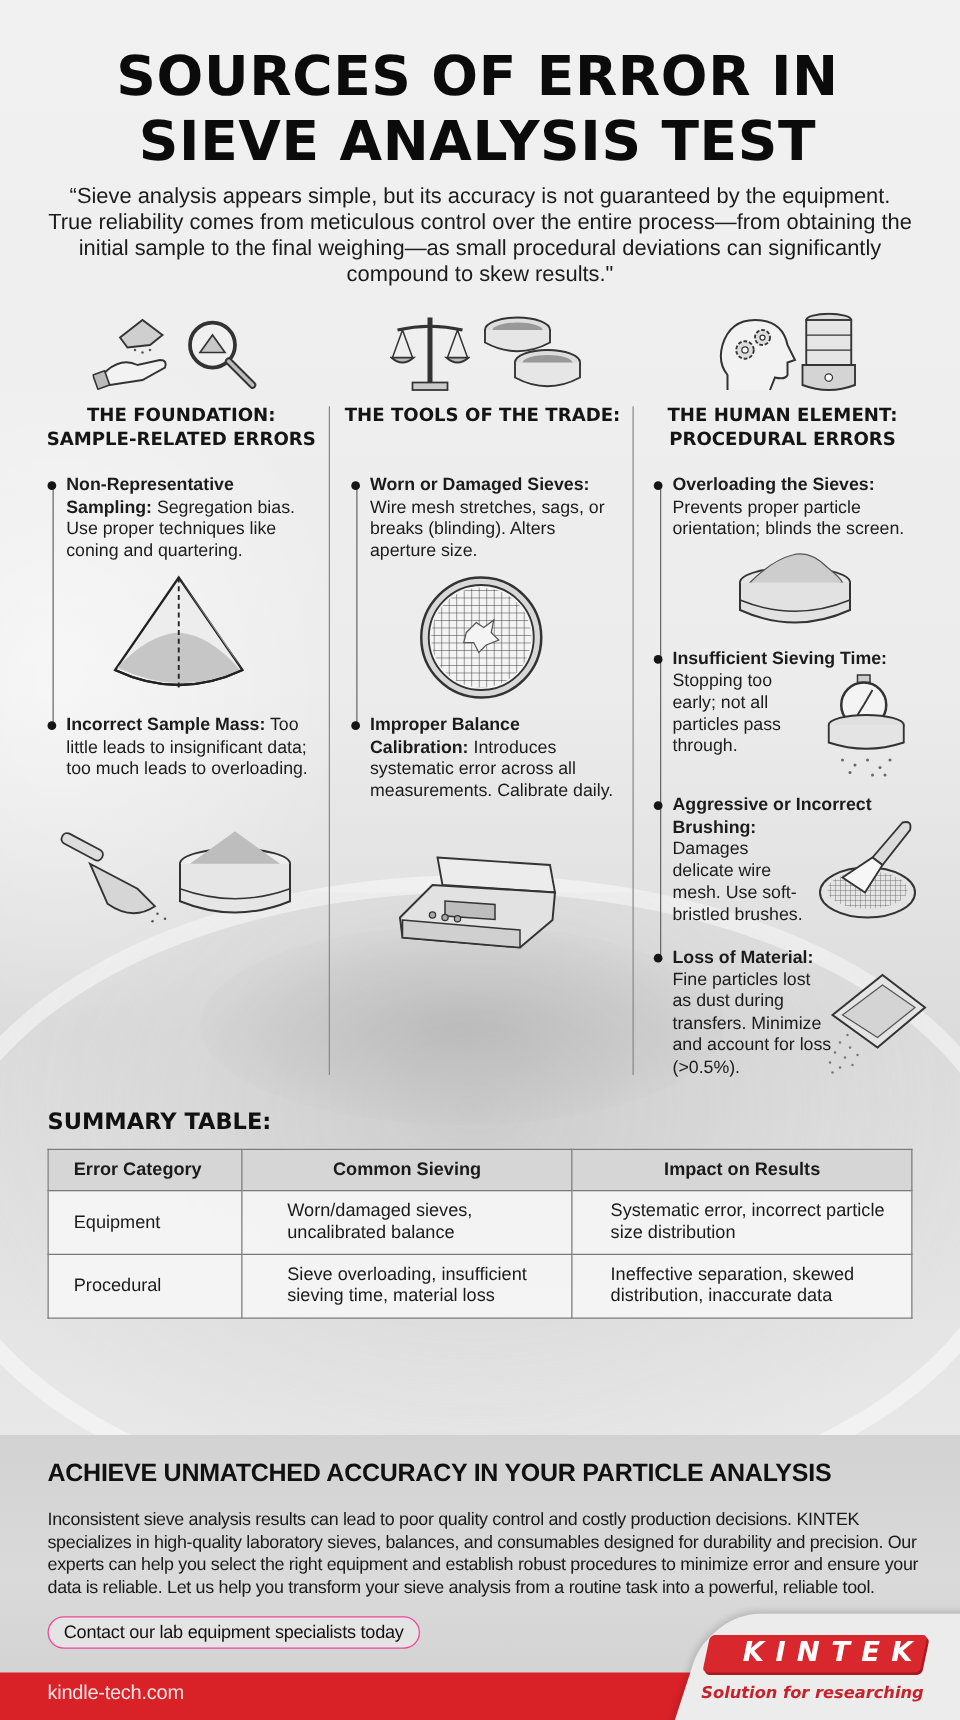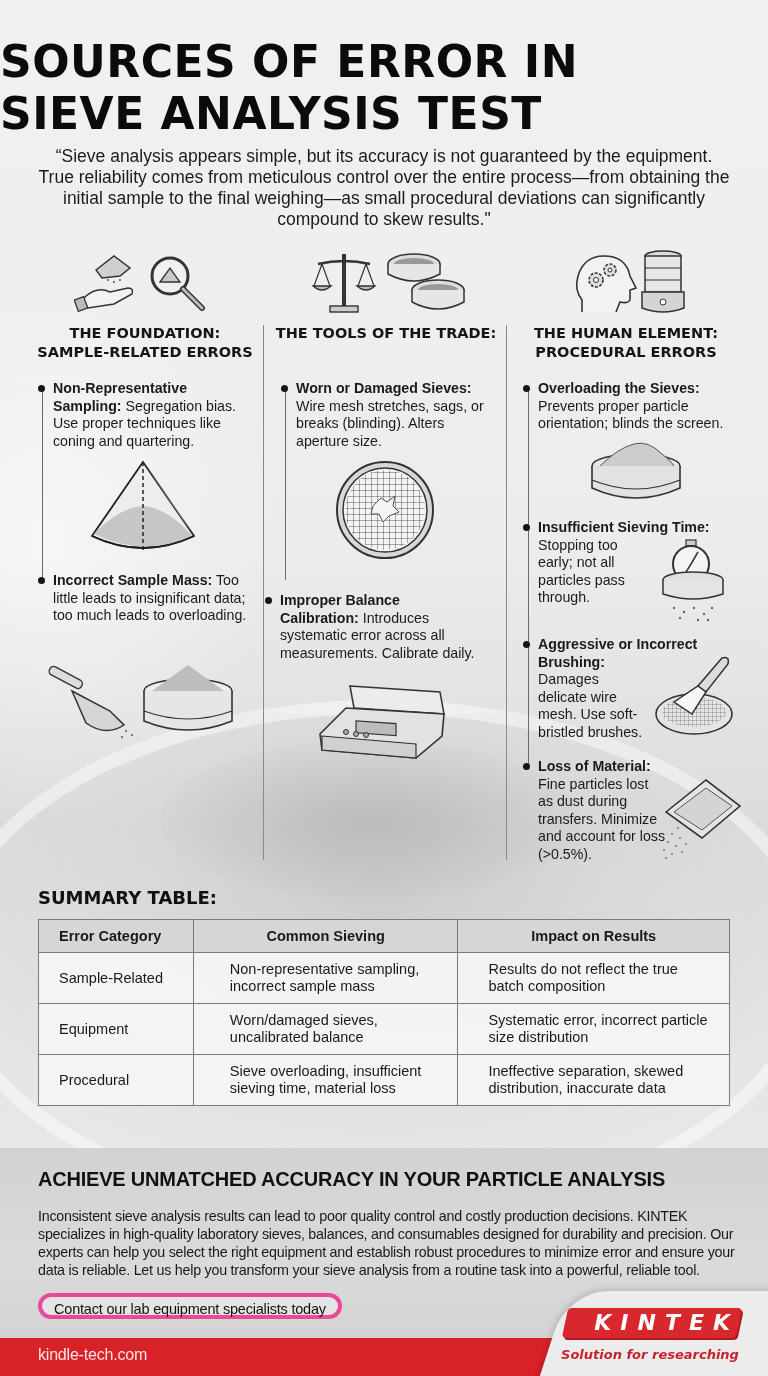--- a/index.html
+++ b/index.html
@@ -23,20 +23,21 @@
     background: radial-gradient(ellipse at 50% 50%, rgba(150,150,150,0.35), rgba(190,190,190,0.1) 70%, transparent 75%);
   }
   .bg-swoosh {
     position: absolute; left: -120px; top: 240px; width: 420px; height: 600px;
     border-radius: 50%;
     background: radial-gradient(ellipse at 40% 50%, rgba(255,255,255,0.55), transparent 65%);
   }
 
   .title {
     position: absolute; left: 0; width: 764px; top: 36px;
+    text-align: center;
     font-family: "DejaVu Sans", sans-serif; font-weight: 900;
     font-size: 44px; line-height: 52px; letter-spacing: 0.5px;
     color: #0b0b0b;
   }
   .quote {
     position: absolute; left: 36px; width: 696px; top: 146px;
     text-align: center; font-size: 17.5px; line-height: 21px; color: #1b1b1b;
     font-family: "Liberation Sans", sans-serif; font-stretch: condensed;
   }
 
@@ -84,21 +85,21 @@
   .cta-title {
     position: absolute; left: 38px; top: 1168px;
     font-family: "Liberation Sans", sans-serif; font-weight: 700; font-size: 20px; letter-spacing: -0.2px; color: #111;
   }
   .cta-body {
     position: absolute; left: 38px; top: 1196px; width: 712px;
     font-size: 14.3px; line-height: 18px; color: #1a1a1a; letter-spacing: -0.25px; margin-top: 11px;
   }
   .cta-button {
     position: absolute; left: 38px; top: 1293px; height: 26px; padding: 0 12px;
-    border: 4px solid #ec4899; border-radius: 13px; background: #e4e4e4;
+    border: 1px solid #ec4899; border-radius: 13px; background: #e4e4e4;
     font-size: 14.5px; line-height: 24px; color: #111; cursor: pointer; letter-spacing: -0.2px;
   }
   .footer-red {
     position: absolute; left: 0; top: 1338px; width: 560px; height: 38px;
     background: #d92128;
   }
   .footer-url {
     position: absolute; left: 38px; top: 1346px; color: #fbe5e5; font-size: 16px; letter-spacing: -0.2px;
   }
   .logo-card {
@@ -237,21 +238,21 @@
       <pattern id="mesh" width="6" height="6" patternUnits="userSpaceOnUse">
         <path d="M0 0 H6 M0 0 V6" stroke="#333" stroke-width="0.8" fill="none"></path>
       </pattern>
     </defs>
     <circle cx="50" cy="50" r="48" fill="#d8d8d8" stroke="#333" stroke-width="2"></circle>
     <circle cx="50" cy="50" r="42" fill="#f4f4f4" stroke="#333" stroke-width="1.5"></circle>
     <circle cx="50" cy="50" r="40" fill="url(#mesh)"></circle>
     <path d="M38 46 L46 38 L52 42 L60 36 L58 46 L64 52 L54 56 L48 62 L44 54 L36 54 Z" fill="#f4f4f4" stroke="#555" stroke-width="1"></path>
   </svg>
 </div>
-<div class="item" style="left:280px; top:572px; width:200px;margin-top:20px;">
+<div class="item" style="left:296px; top:572px; width:200px;">
   <span class="bullet"></span>
   <b>Improper Balance Calibration:</b>
   <span>Introduces systematic error across all measurements. Calibrate daily.</span>
 </div>
 <div class="icon-group" style="left:316px; top:678px;">
   <svg width="136" height="84" viewBox="0 0 136 84">
     <path d="M34 8 L124 14 L128 36 L38 30 Z" fill="#ececec" stroke="#333" stroke-width="1.5"></path>
     <path d="M4 56 L30 30 L128 36 L126 58 L100 80 L6 72 Z" fill="#e2e2e2" stroke="#333" stroke-width="1.6"></path>
     <path d="M6 58 L100 66 L100 80 L6 72 Z" fill="#d0d0d0" stroke="#333" stroke-width="1.2"></path>
     <rect x="40" y="40" width="40" height="12" fill="#bdbdbd" stroke="#333" stroke-width="1.2" transform="skewY(4)"></rect>
@@ -375,25 +376,20 @@
     </colgroup>
   <thead>
     <tr>
       <th>Error Category</th>
       <th>Common Sieving</th>
       <th>Impact on Results</th>
     </tr>
   </thead>
   <tbody>
     <tr>
-      <td>Sample-Related</td>
-      <td>Non-representative sampling, incorrect sample mass</td>
-      <td>Results do not reflect the true batch composition</td>
-    </tr>
-    <tr>
       <td>Equipment</td>
       <td>Worn/damaged sieves, uncalibrated balance</td>
       <td>Systematic error, incorrect particle size distribution</td>
     </tr>
     <tr>
       <td>Procedural</td>
       <td>Sieve overloading, insufficient sieving time, material loss</td>
       <td>Ineffective separation, skewed distribution, inaccurate data</td>
     </tr>
   </tbody>

